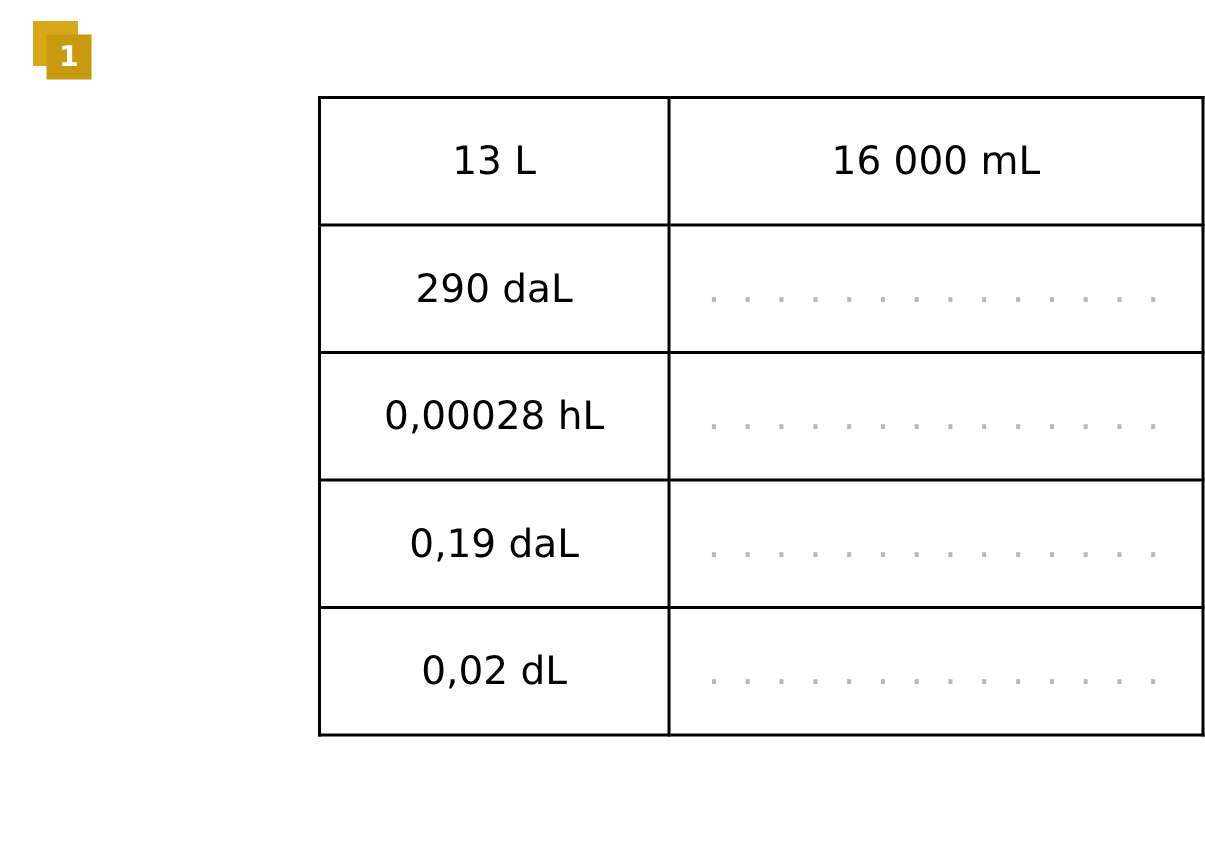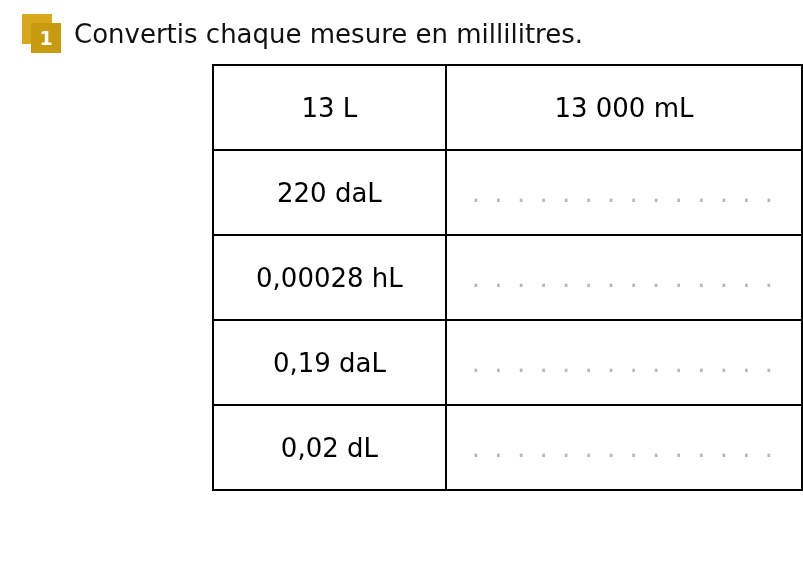--- a/index.html
+++ b/index.html
@@ -94,31 +94,30 @@
 </head>
 <body>
 
 <div class="exercise-header">
   <div class="badge">
     <div class="badge-back"></div>
     <div class="badge-front">
       <span class="badge-number">1</span>
     </div>
   </div>
-  <div class="instruction">Convertis chaque mesure en millilitres.</div>
 </div>
 
 <table class="conv-table">
   <tbody>
     <tr>
       <td class="col-left">13 L</td>
-      <td class="col-right">13 000 mL</td>
+      <td class="col-right">16 000 mL</td>
     </tr>
     <tr>
-      <td class="col-left">220 daL</td>
+      <td class="col-left">290 daL</td>
       <td class="col-right dots">. . . . . . . . . . . . . .</td>
     </tr>
     <tr>
       <td class="col-left">0,00028 hL</td>
       <td class="col-right dots">. . . . . . . . . . . . . .</td>
     </tr>
     <tr>
       <td class="col-left">0,19 daL</td>
       <td class="col-right dots">. . . . . . . . . . . . . .</td>
     </tr>

